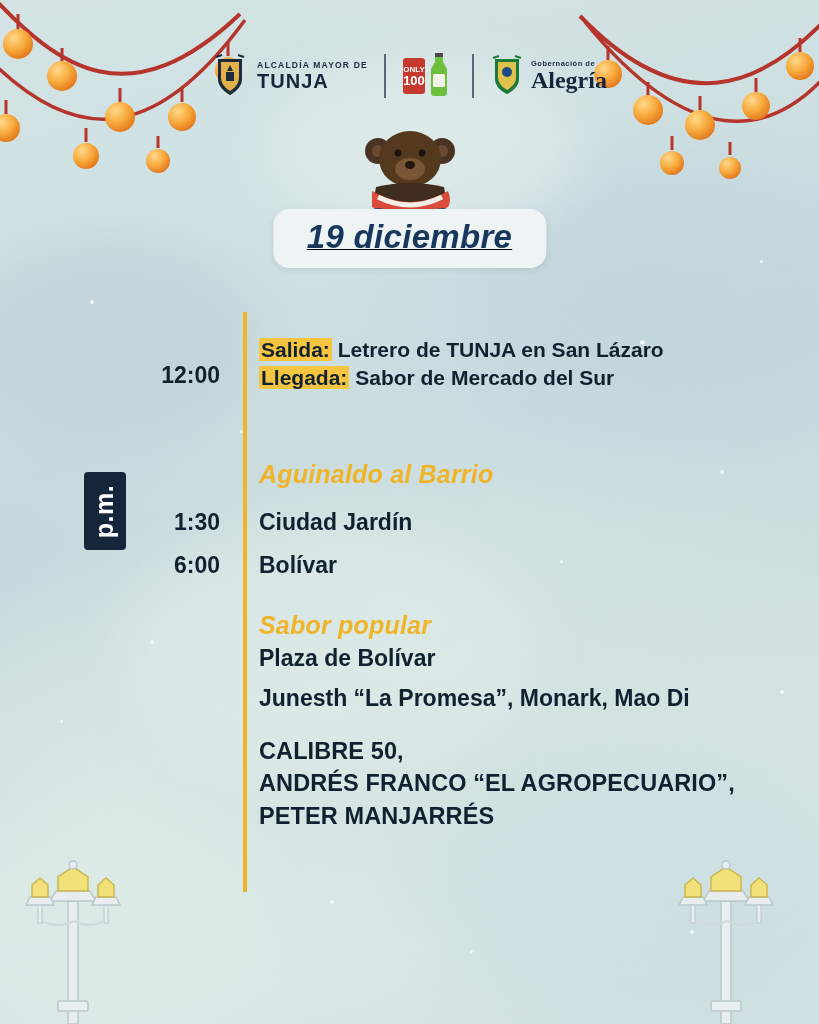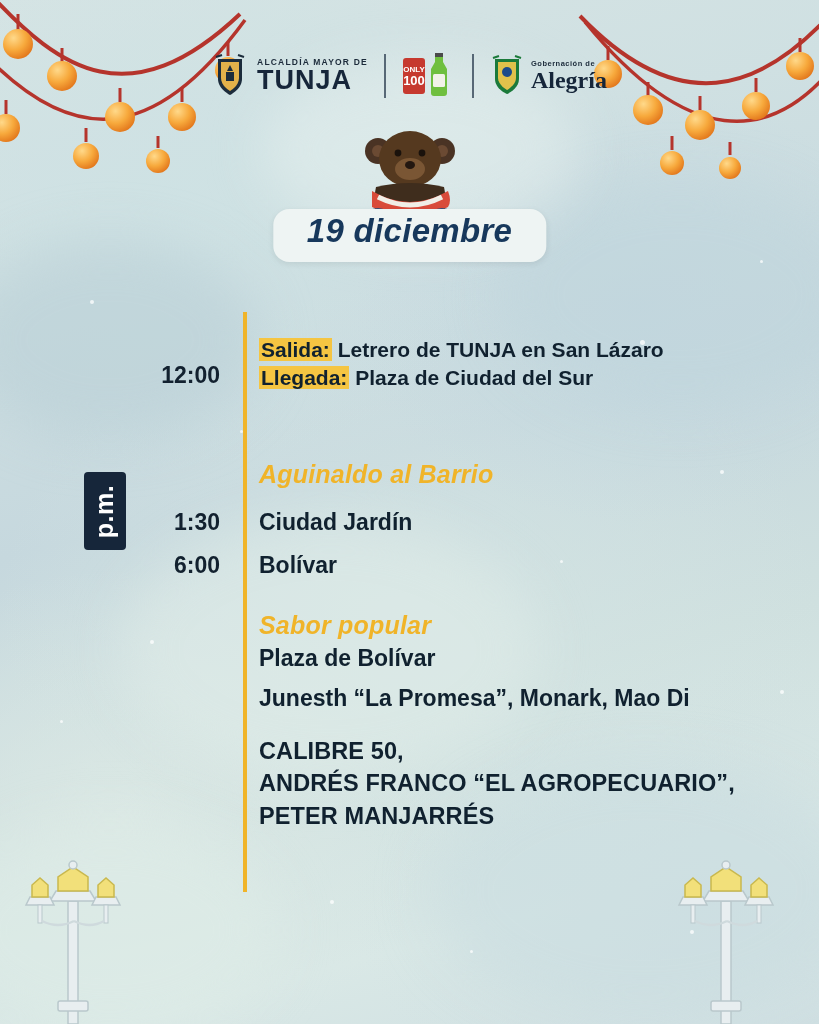--- a/index.html
+++ b/index.html
@@ -46,21 +46,21 @@
     gap: 16px;
   }
   .logo-tunja { display: flex; align-items: center; gap: 9px; }
   .shield-svg { display: block; }
   .tunja-text { line-height: 1; text-align: left; }
   .tunja-text .small {
     font-size: 8.5px; letter-spacing: 1.2px; font-weight: 700; color: #1b2a3a;
     display: block;
   }
   .tunja-text .big {
-    font-size: 27px; letter-spacing: 1px; font-weight: 800; color: #16263a;
+    font-size: 20px; letter-spacing: 1px; font-weight: 800; color: #16263a;
     display: block; margin-top: 1px;
   }
   .divider-bar { width: 2px; height: 44px; background: #2c3e50; opacity: .75; }
   .logo-100 { display: flex; align-items: center; gap: 4px; }
   .boyaca { display: flex; align-items: center; gap: 7px; }
   .boyaca-text { line-height: 1; text-align: left; }
   .boyaca-text .small {
     font-size: 7.5px; letter-spacing: .5px; color: #1b2a3a; display: block; font-weight: 600;
   }
   .boyaca-text .big {
@@ -72,22 +72,23 @@
   .bear { position: absolute; top: 125px; left: 352px; width: 116px; height: 106px; }
 
   
   .date-pill {
     position: absolute;
     top: 209px;
     left: 50%;
     transform: translateX(-50%);
     background: #eef4f3;
     border-radius: 16px;
-    padding: 3px 34px 12px;
+    padding: 9px 34px 12px;
     box-shadow: 0 2px 6px rgba(0,0,0,.08);
+    text-decoration: underline;
   }
   .date-pill span {
     font-size: 33px;
     font-weight: 800;
     color: #17385c;
     letter-spacing: .3px;
     font-style: italic;
   }
 
   
@@ -353,21 +354,21 @@
     <div class="pm-badge">
       <span>p.m.</span>
     </div>
 
     <div class="time" style="top:50px;">12:00</div>
     <div class="block" style="top:24px;">
       <div class="evt-line">
         <span class="hl">Salida:</span><span> Letrero de TUNJA en San Lázaro</span>
       </div>
       <div class="evt-line">
-        <span class="hl">Llegada:</span><span> Plaza de Ciudad del Sur</span>
+        <span class="hl">Llegada:</span><span> Sabor de Mercado del Sur</span>
       </div>
     </div>
 
     <div class="block" style="top:148px;text-align:center;">
       <div class="evt-title">Aguinaldo al Barrio</div>
     </div>
 
     <div class="time" style="top:197px;">1:30</div>
     <div class="block evt-plain" style="top:195px;">Ciudad Jardín</div>
 

